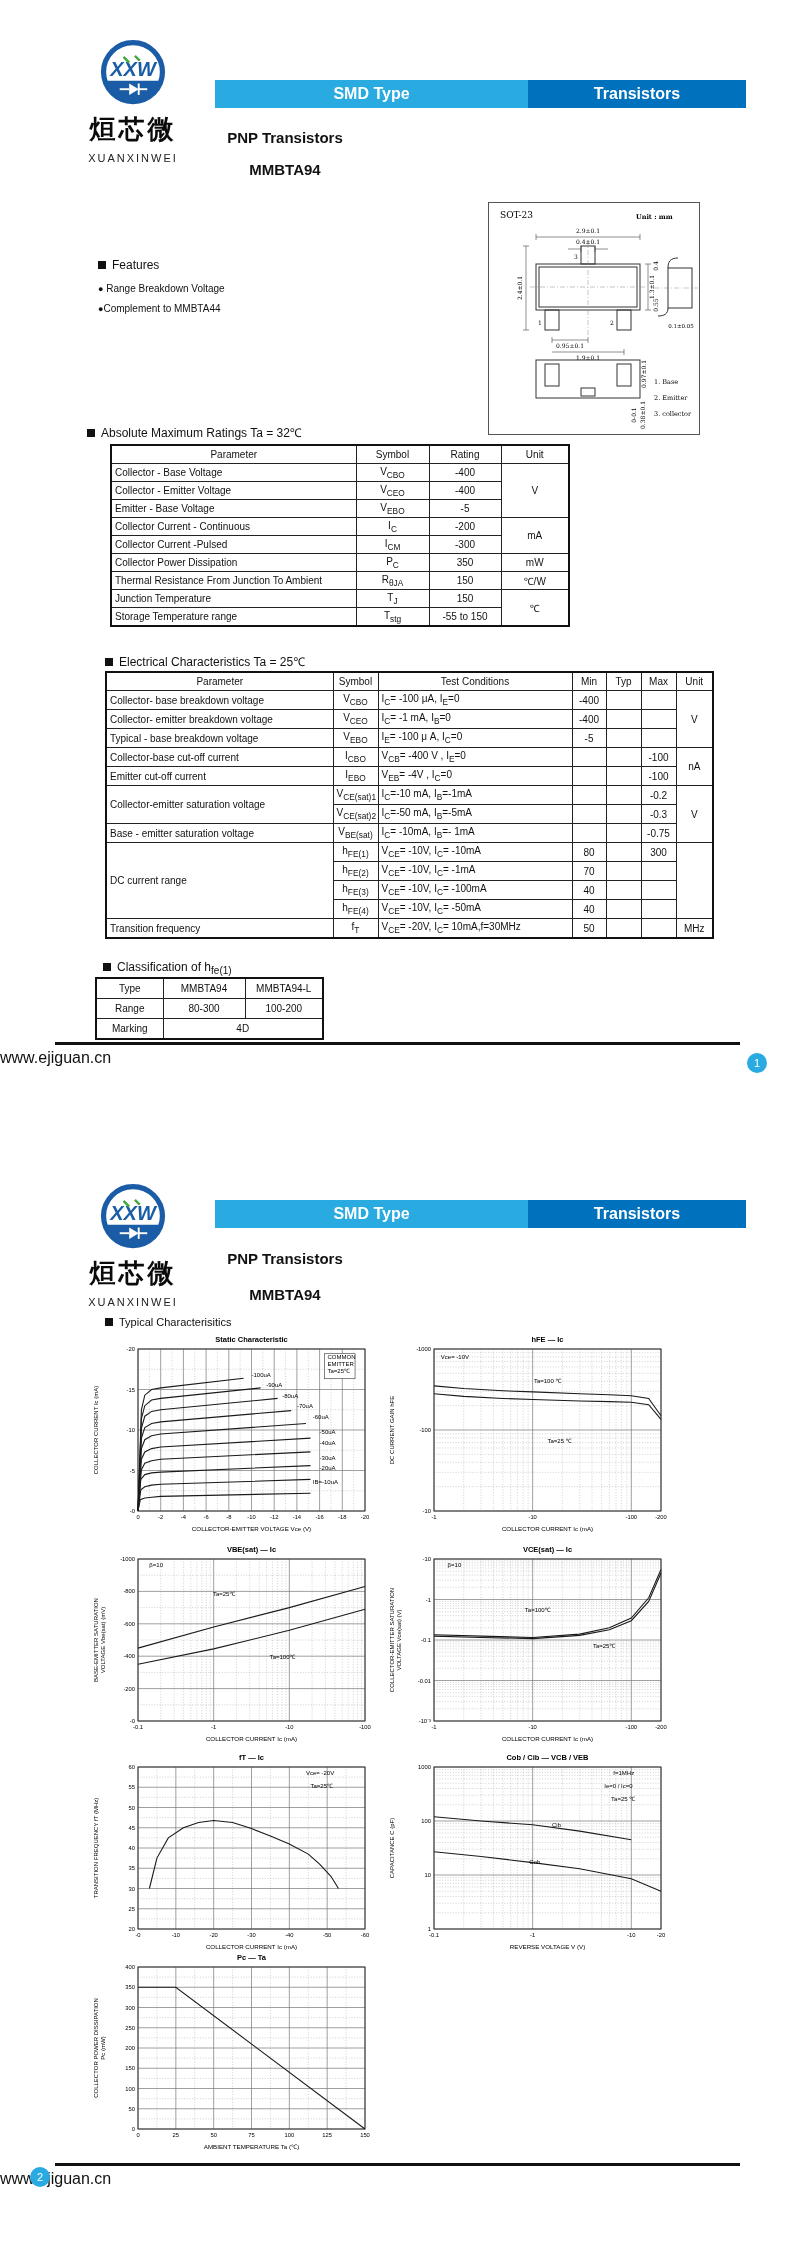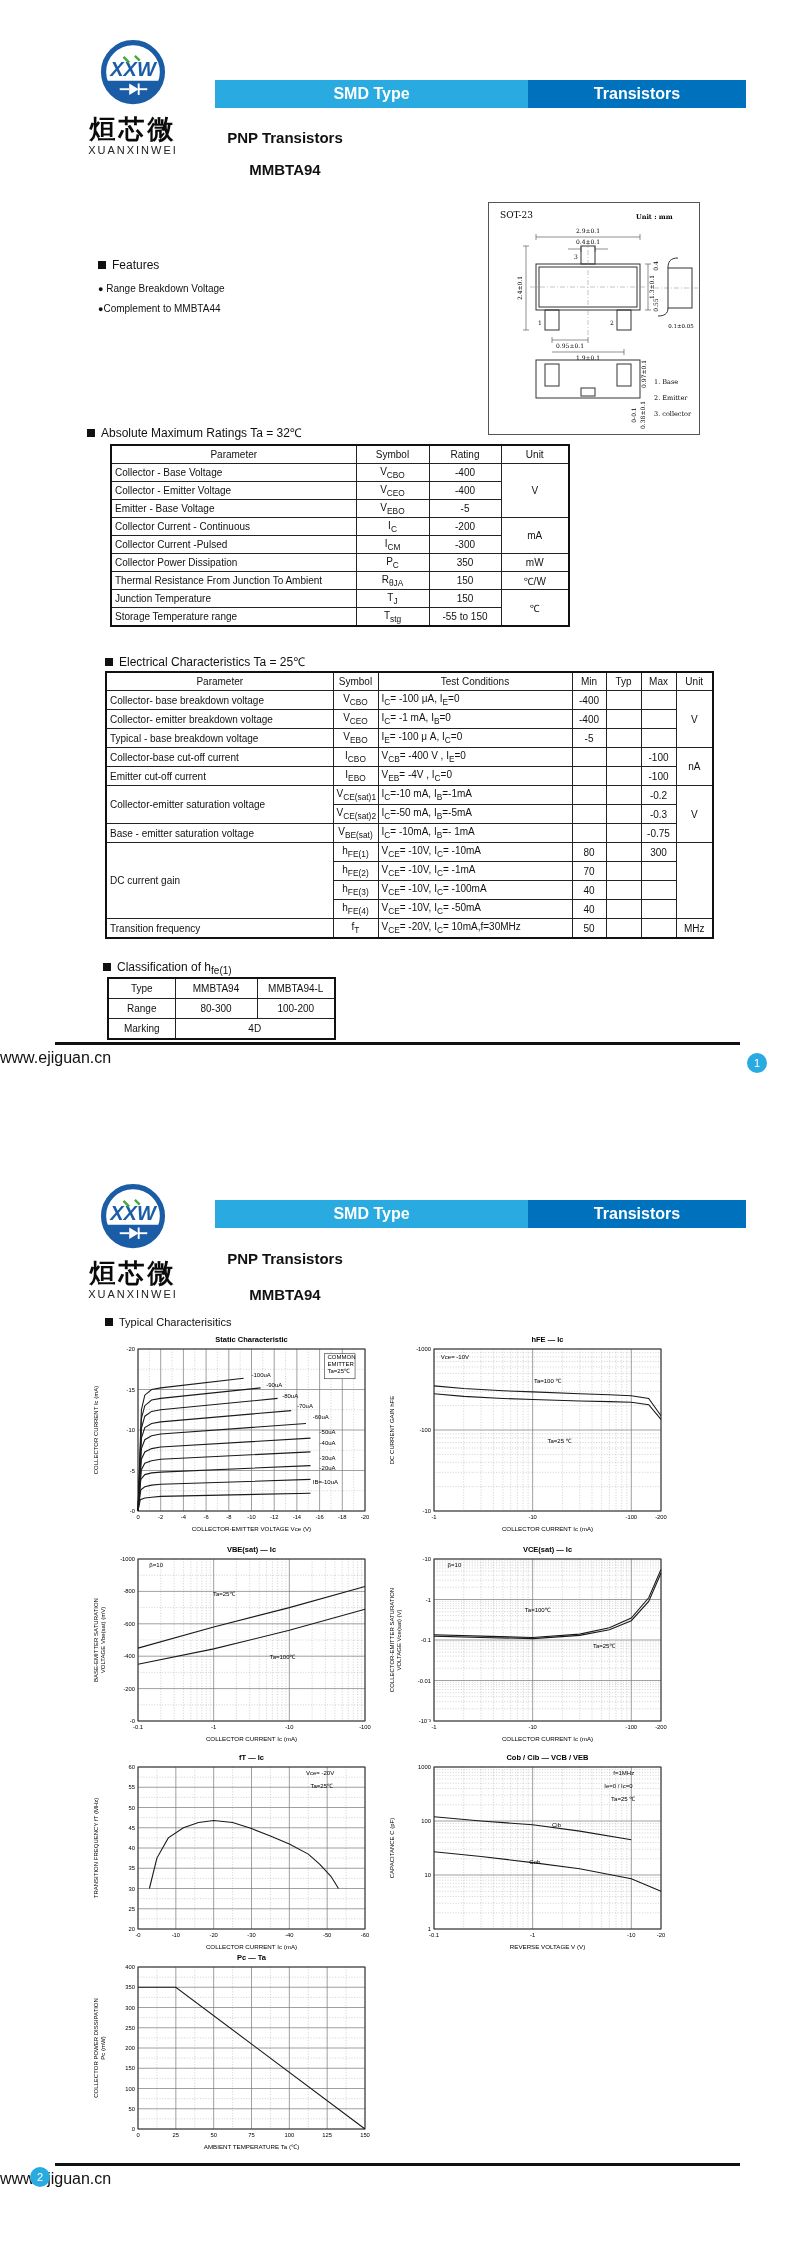--- a/index.html
+++ b/index.html
@@ -12,21 +12,21 @@
   .sq{display:inline-block;width:8px;height:8px;background:#111;margin-right:6px}
   .blt{font-size:9px}
   table{border-collapse:collapse;table-layout:fixed;font-size:10px;background:#fff}
   td,th{border:1px solid #222;text-align:center;padding:0 3px;height:17px;font-weight:normal;overflow:hidden;white-space:nowrap}
   .t-outer{border:2px solid #111}
   .left{text-align:left}
   .ec td{height:18px}
   .cls td{height:19px}
   .logo{text-align:center;width:130px}
   .logo .cn{font-size:26px;font-weight:bold;letter-spacing:3px;line-height:1.05;color:#0a0a0a}
-  .logo .en{font-size:11px;letter-spacing:2px;color:#222;margin-top:1px}
+  .logo .en{font-size:11px;letter-spacing:2px;color:#222;margin-top:9px}
   .badge{width:20px;height:20px;border-radius:50%;background:#29ABE2;color:#fff;text-align:center;line-height:20px;font-size:11px;position:absolute}
   .fline{position:absolute;height:3px;background:#111;left:55px;width:685px}
   .url{position:absolute;left:0;width:793px;text-align:left;font-size:16px}
   .chart{position:absolute;width:285px;height:205px}
   svg{font-family:"Liberation Sans",sans-serif}
   .pkgtxt{font-family:"DejaVu Serif",serif}
 </style>
 </head>
 <body>
 
@@ -280,21 +280,21 @@
       </tr>
   <tr>
         <td class="left">Base - emitter saturation voltage</td>
         <td>V<sub>BE(sat)</sub></td>
         <td class="left">I<sub>C</sub>= -10mA, I<sub>B</sub>=- 1mA</td>
         <td></td>
         <td></td>
         <td>-0.75</td>
       </tr>
   <tr>
-        <td class="left" rowspan="4">DC current gain</td>
+        <td class="left" rowspan="4">DC current range</td>
         <td>h<sub>FE(1)</sub></td>
         <td class="left">V<sub>CE</sub>= -10V, I<sub>C</sub>= -10mA</td>
         <td>80</td>
         <td></td>
         <td>300</td>
         <td rowspan="4"></td>
       </tr>
   <tr>
         <td>h<sub>FE(2)</sub></td>
         <td class="left">V<sub>CE</sub>= -10V, I<sub>C</sub>= -1mA</td>
@@ -323,21 +323,21 @@
         <td>50</td>
         <td></td>
         <td></td>
         <td>MHz</td>
       </tr>
 </tbody>
   </table>
 
 <div class="abs head" style="left:103px;top:960px"><span class="sq"></span><span>Classification of h<sub>fe(1)</sub></span></div>
 
-<table class="abs t-outer cls" style="left:107px;top:977px;width:227px">
+<table class="abs t-outer cls" style="left:95px;top:977px;width:227px">
   <colgroup>
       <col style="width:67px">
       <col style="width:82px">
       <col style="width:78px">
     </colgroup>
   <tbody>
       <tr>
         <td>Type</td>
         <td>MMBTA94</td>
         <td>MMBTA94-L</td>

